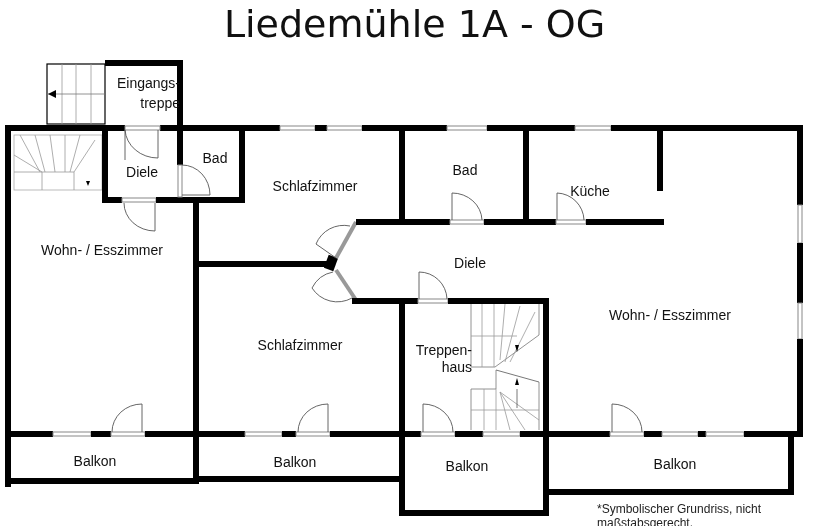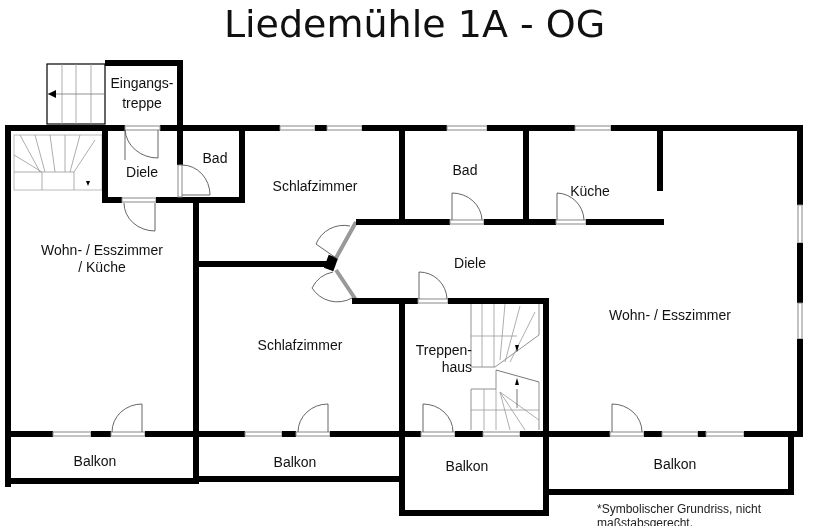--- a/index.html
+++ b/index.html
@@ -159,33 +159,32 @@
   <path class="door" d="M612,432 L612,404 A30,28 0 0 1 642,432"></path>
 
   <rect class="w" x="5" y="478" width="194" height="6"></rect>
   <rect class="w" x="193" y="476" width="212" height="6"></rect>
   <rect class="w" x="399" y="510" width="150" height="6"></rect>
   <rect class="w" x="543" y="431" width="6" height="85"></rect>
   <rect class="w" x="549" y="489" width="245" height="6"></rect>
   <rect class="w" x="788" y="431" width="6" height="64"></rect>
 </svg>
 
-<div class="lbl" style="left:104px;top:73px;width:76px;line-height:20px;">
+<div class="lbl" style="left:104px;top:73px;width:76px;line-height:20px;text-align:right;">
   <div>Eingangs-</div>
   <div>treppe</div>
 </div>
 <div class="lbl" style="left:110px;top:164px;width:64px;">Diele</div>
 <div class="lbl" style="left:190px;top:150px;width:50px;">Bad</div>
 <div class="lbl" style="left:245px;top:178px;width:140px;">Schlafzimmer</div>
 <div class="lbl" style="left:420px;top:162px;width:90px;">Bad</div>
 <div class="lbl" style="left:545px;top:183px;width:90px;">Küche</div>
 <div class="lbl" style="left:420px;top:255px;width:100px;">Diele</div>
 <div class="lbl" style="left:12px;top:242px;width:180px;">
   <div>Wohn- / Esszimmer</div>
-  <div>/ Küche</div>
 </div>
 <div class="lbl" style="left:230px;top:337px;width:140px;">Schlafzimmer</div>
 <div class="lbl" style="left:398px;top:342px;width:74px;text-align:right;">
   <div>Treppen-</div>
   <div>haus</div>
 </div>
 <div class="lbl" style="left:590px;top:307px;width:160px;">Wohn- / Esszimmer</div>
 <div class="lbl" style="left:50px;top:453px;width:90px;">Balkon</div>
 <div class="lbl" style="left:250px;top:454px;width:90px;">Balkon</div>
 <div class="lbl" style="left:422px;top:458px;width:90px;">Balkon</div>

